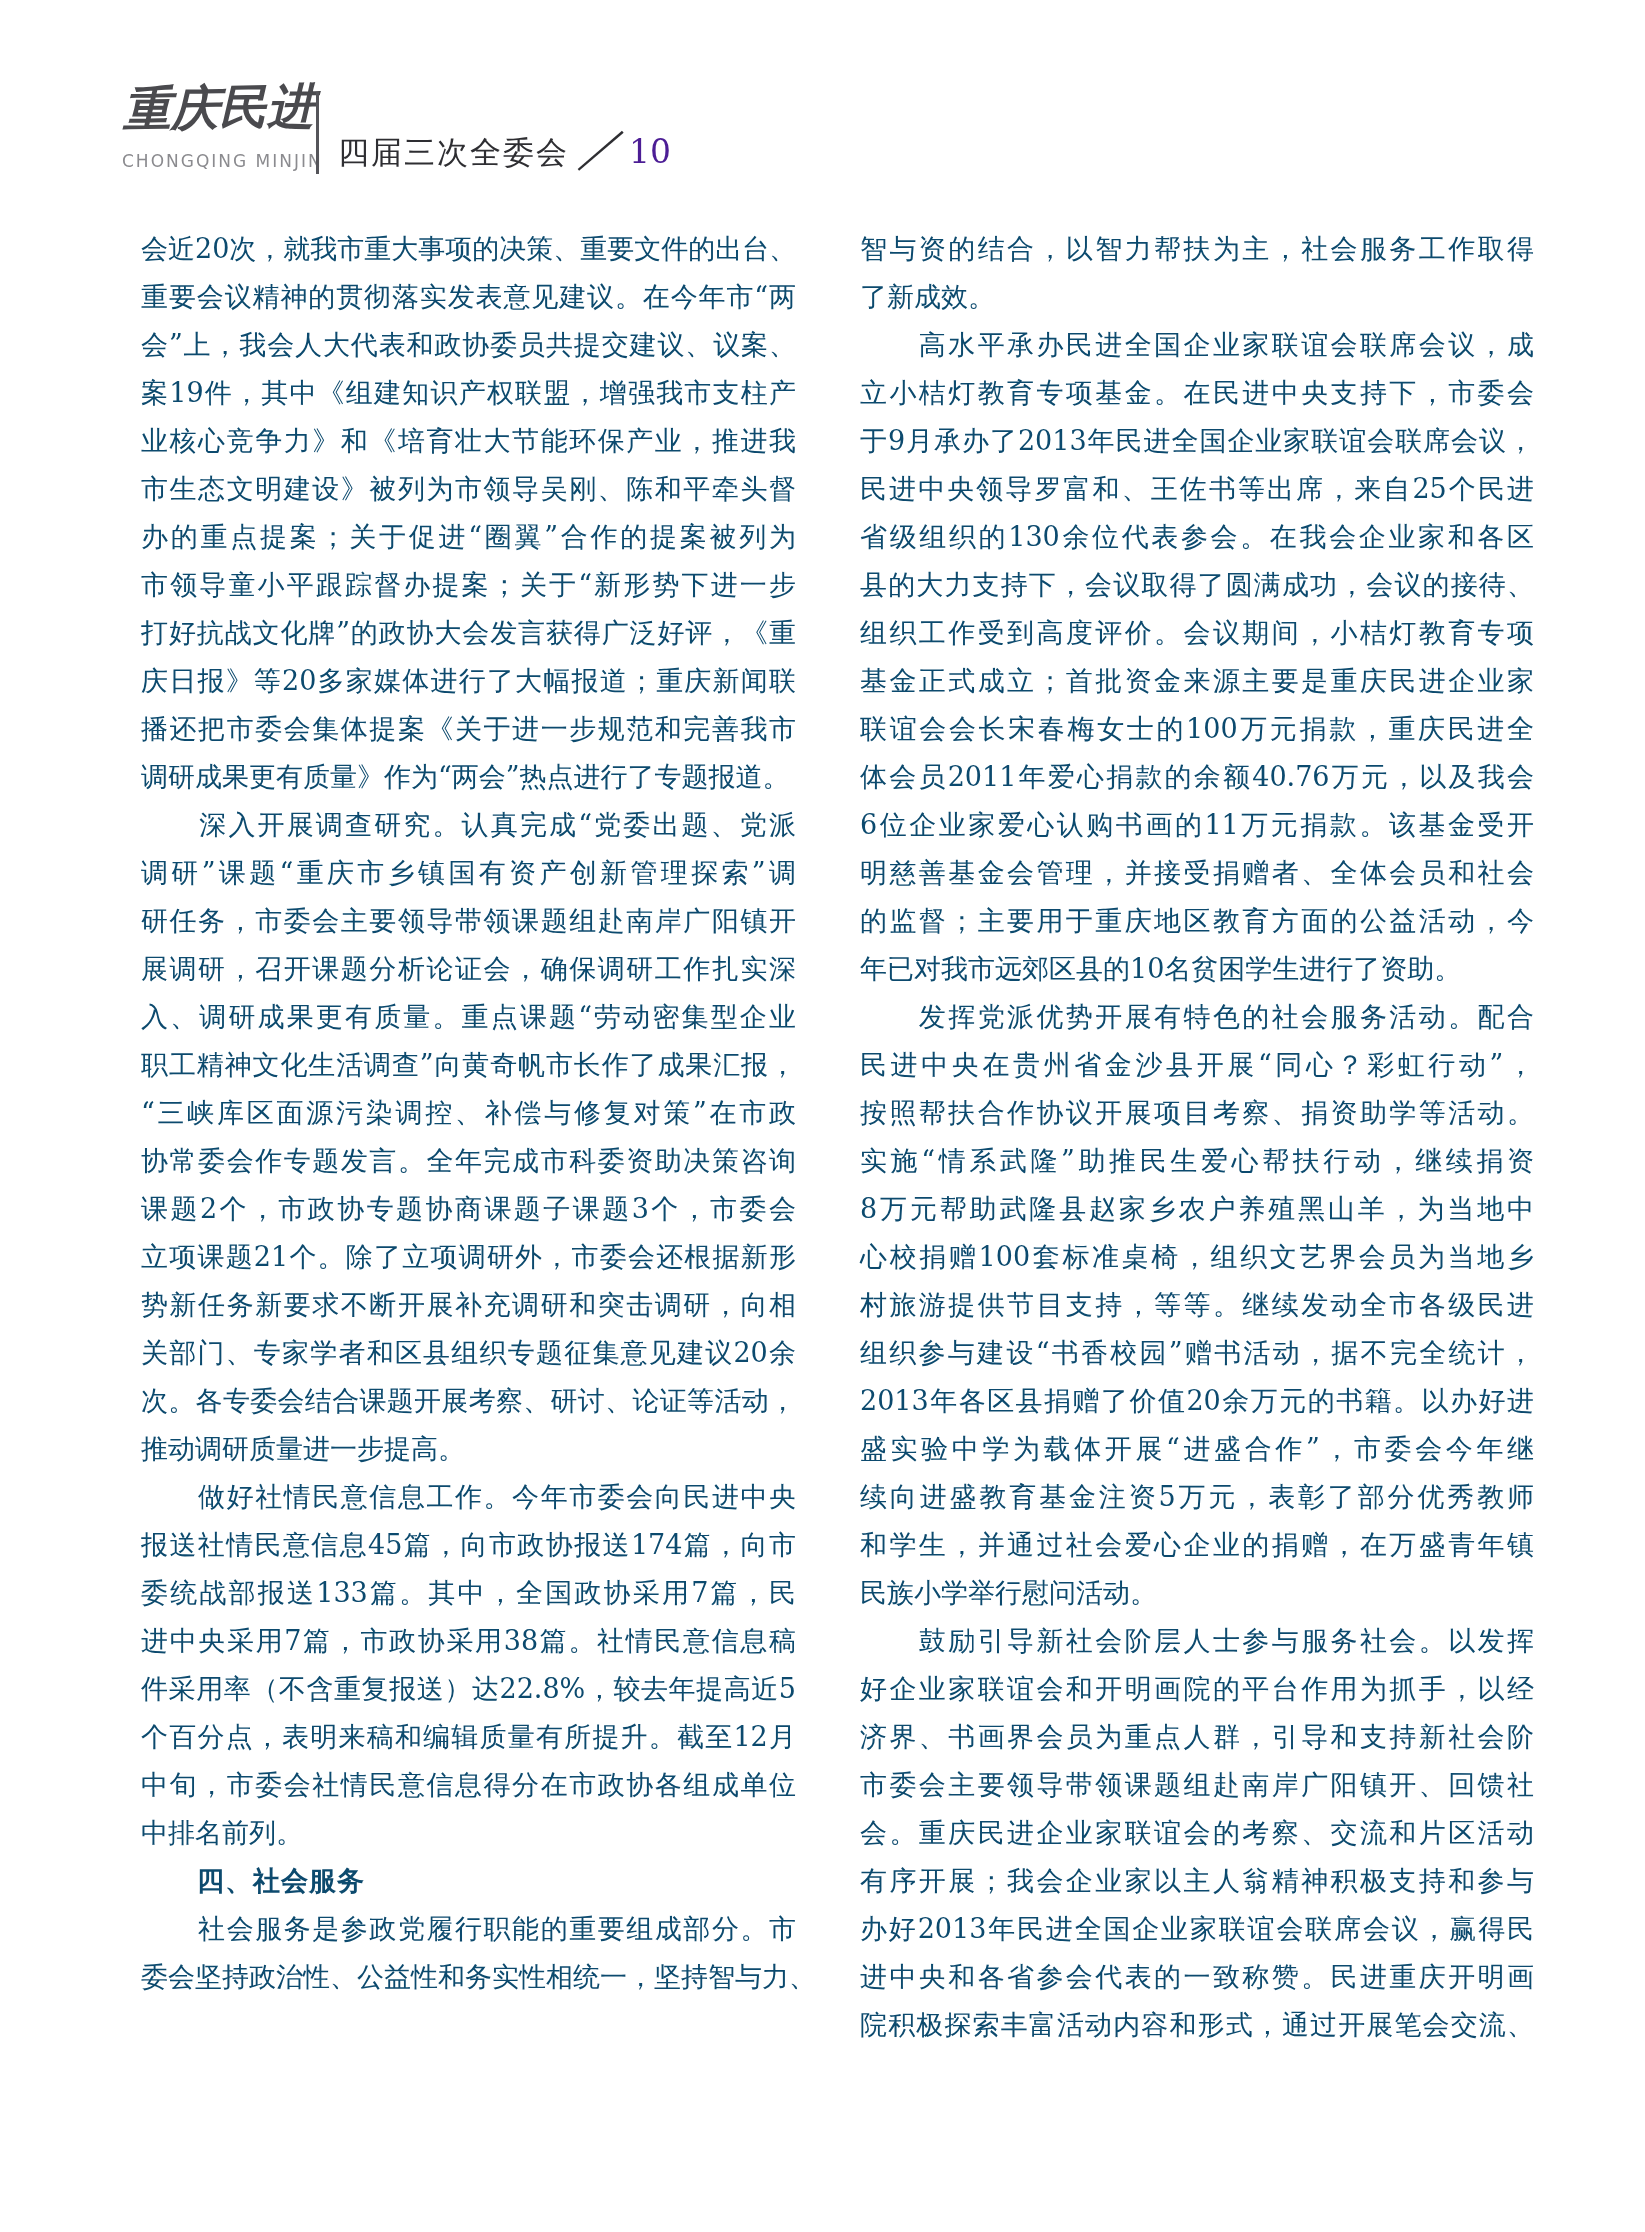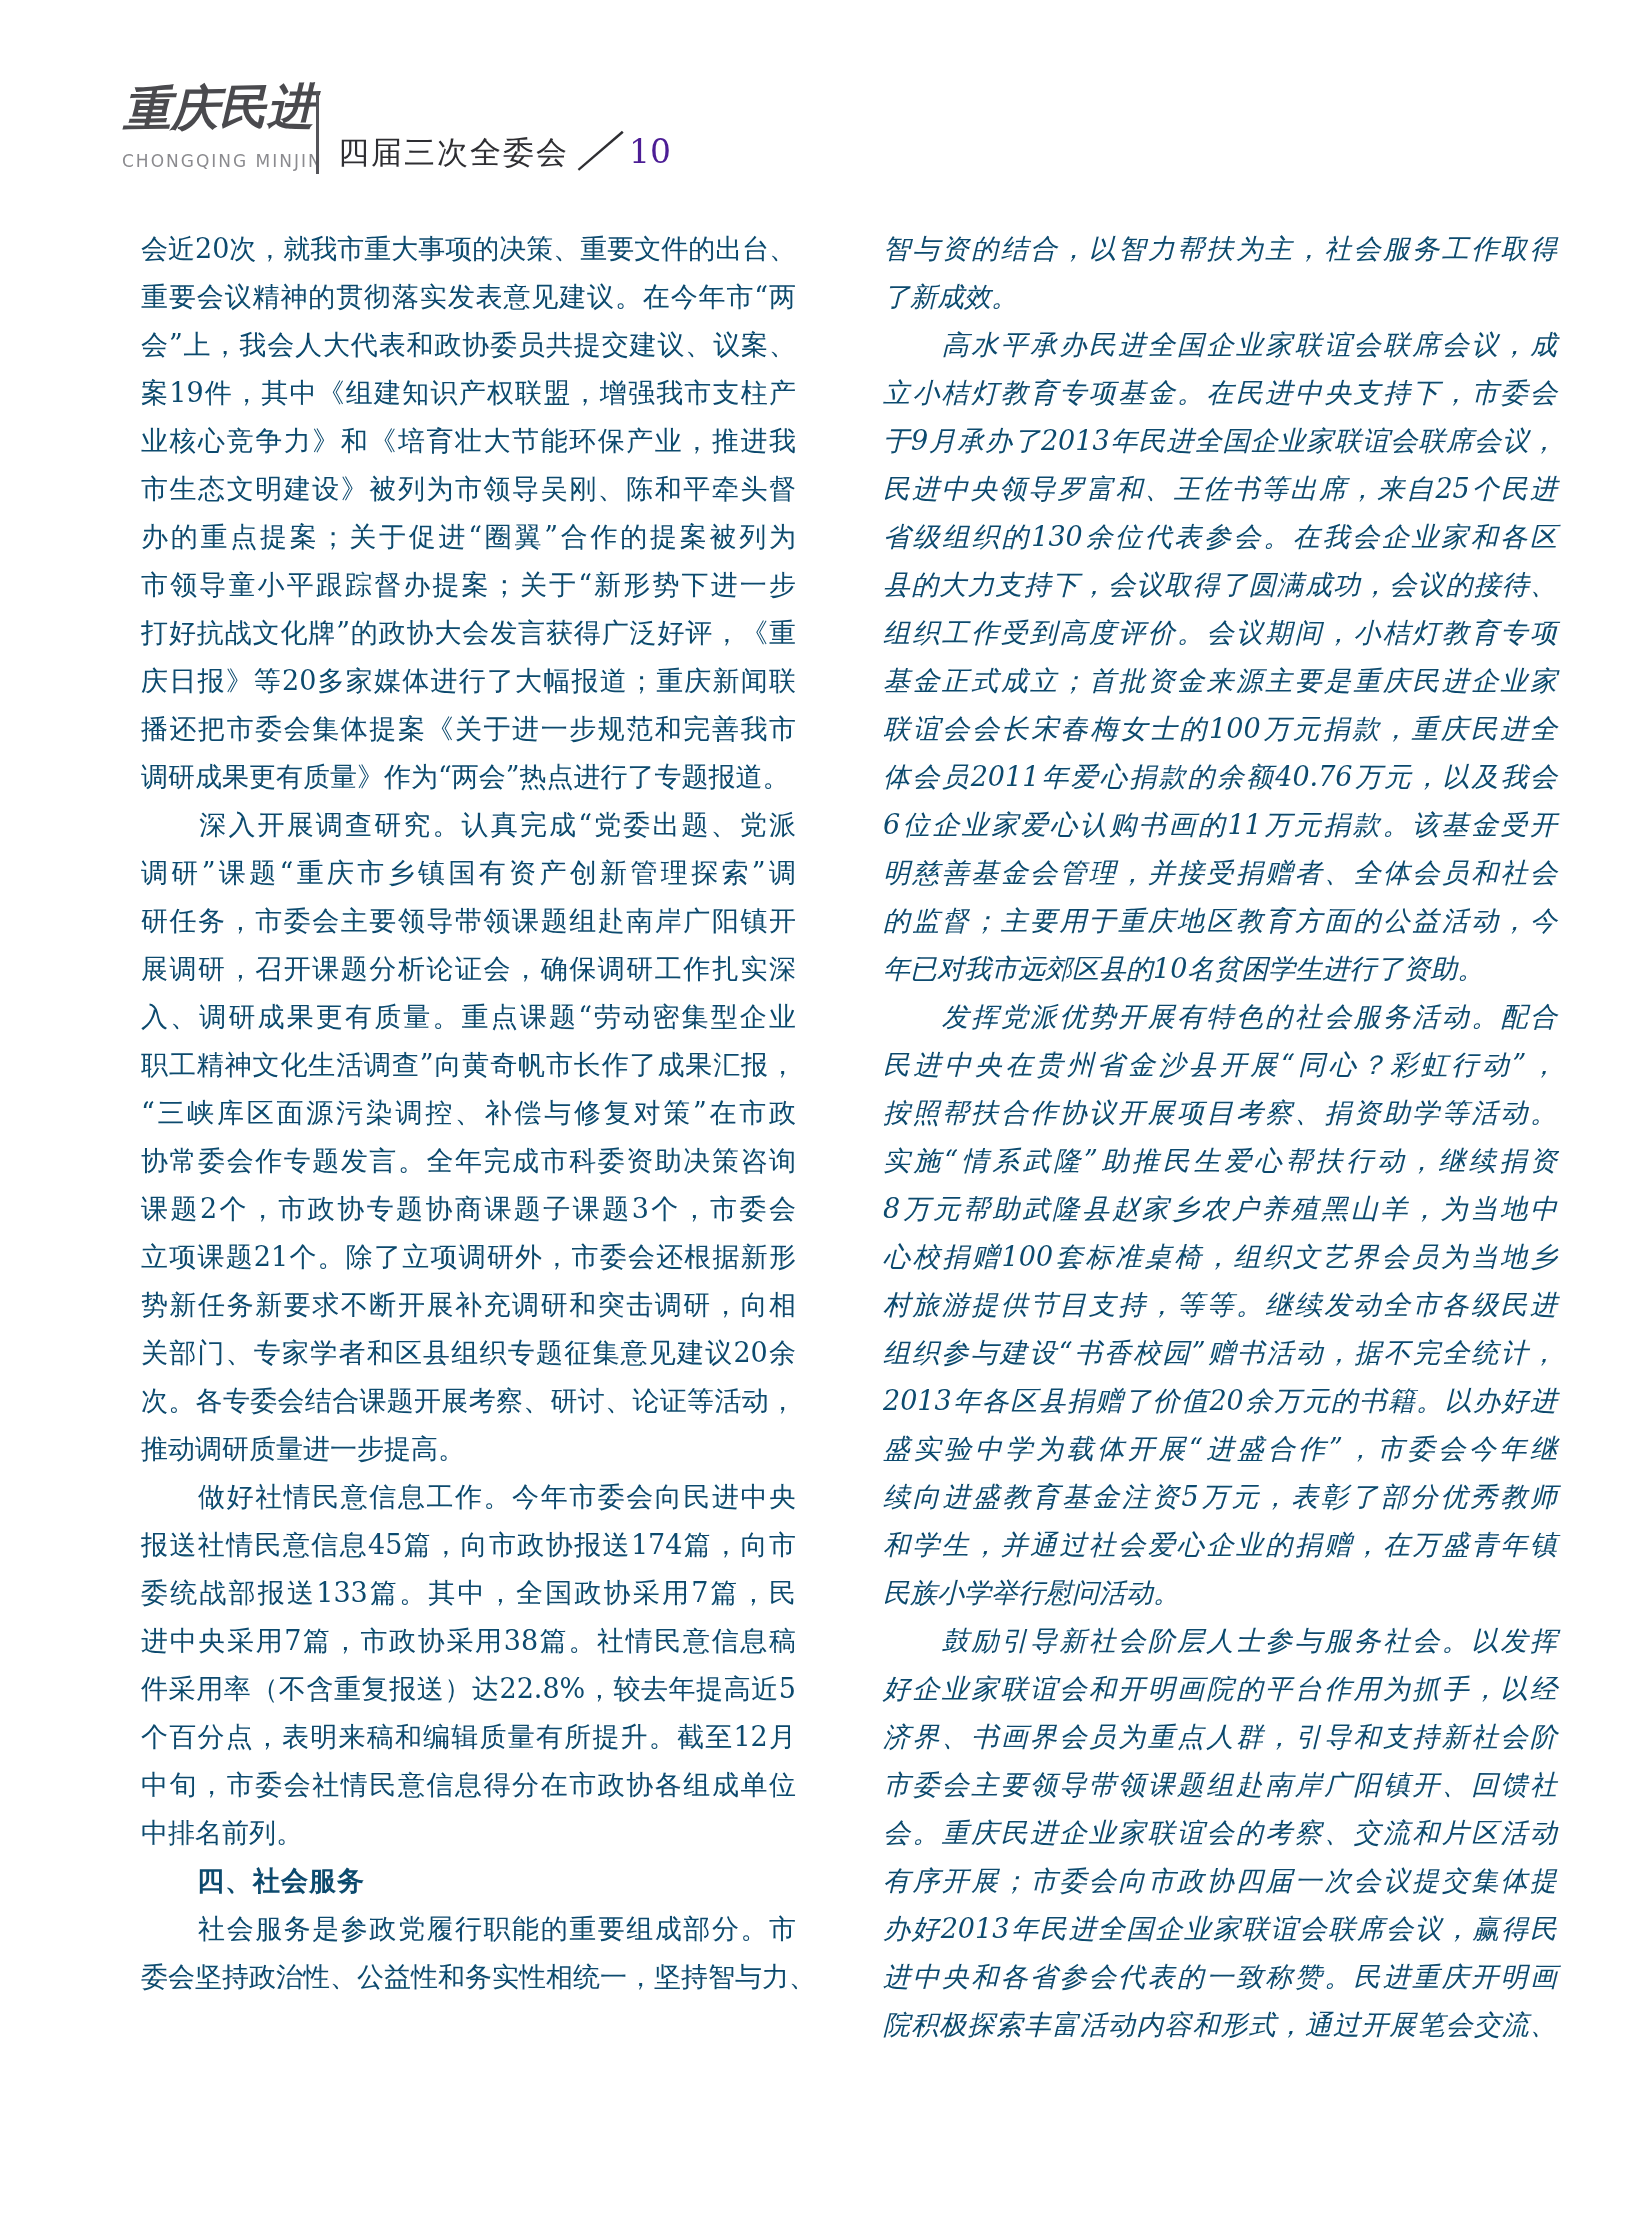--- a/index.html
+++ b/index.html
@@ -43,21 +43,21 @@
     font-size:33px;color:#4c1d95;
     font-family:"DejaVu Serif","Liberation Serif",serif;
   }
 
   
   .col{
     position:absolute;top:225px;
     color:#0c4a6e;
   }
   .col-left{left:141px;width:655px;}
-  .col-right{left:883px;width:674px;font-style:italic;}
+  .col-right{left:860px;width:674px;}
   .line{
     font-size:27px;line-height:48px;height:48px;
     text-align:justify;text-align-last:justify;
     white-space:nowrap;overflow:visible;
     font-family:"DejaVu Serif","Liberation Serif",serif;
   }
   .line.end{text-align-last:left;}
   .line.bold{
     font-weight:700;text-align-last:left;
     font-family:"DejaVu Sans","Liberation Sans",sans-serif;
@@ -148,20 +148,20 @@
       <div class="line">2013年各区县捐赠了价值20余万元的书籍。以办好进</div>
       <div class="line">盛实验中学为载体开展“进盛合作”，市委会今年继</div>
       <div class="line">续向进盛教育基金注资5万元，表彰了部分优秀教师</div>
       <div class="line">和学生，并通过社会爱心企业的捐赠，在万盛青年镇</div>
       <div class="line end">民族小学举行慰问活动。</div>
       <div class="line">　　鼓励引导新社会阶层人士参与服务社会。以发挥</div>
       <div class="line">好企业家联谊会和开明画院的平台作用为抓手，以经</div>
       <div class="line">济界、书画界会员为重点人群，引导和支持新社会阶</div>
       <div class="line">市委会主要领导带领课题组赴南岸广阳镇开、回馈社</div>
       <div class="line">会。重庆民进企业家联谊会的考察、交流和片区活动</div>
-      <div class="line">有序开展；市委会向市政协四届一次会议提交集体提</div>
+      <div class="line">有序开展；我会企业家以主人翁精神积极支持和参与</div>
       <div class="line">办好2013年民进全国企业家联谊会联席会议，赢得民</div>
       <div class="line">进中央和各省参会代表的一致称赞。民进重庆开明画</div>
       <div class="line">院积极探索丰富活动内容和形式，通过开展笔会交流、</div>
     </div>
 
 </div>
 
 
 </body></html>

